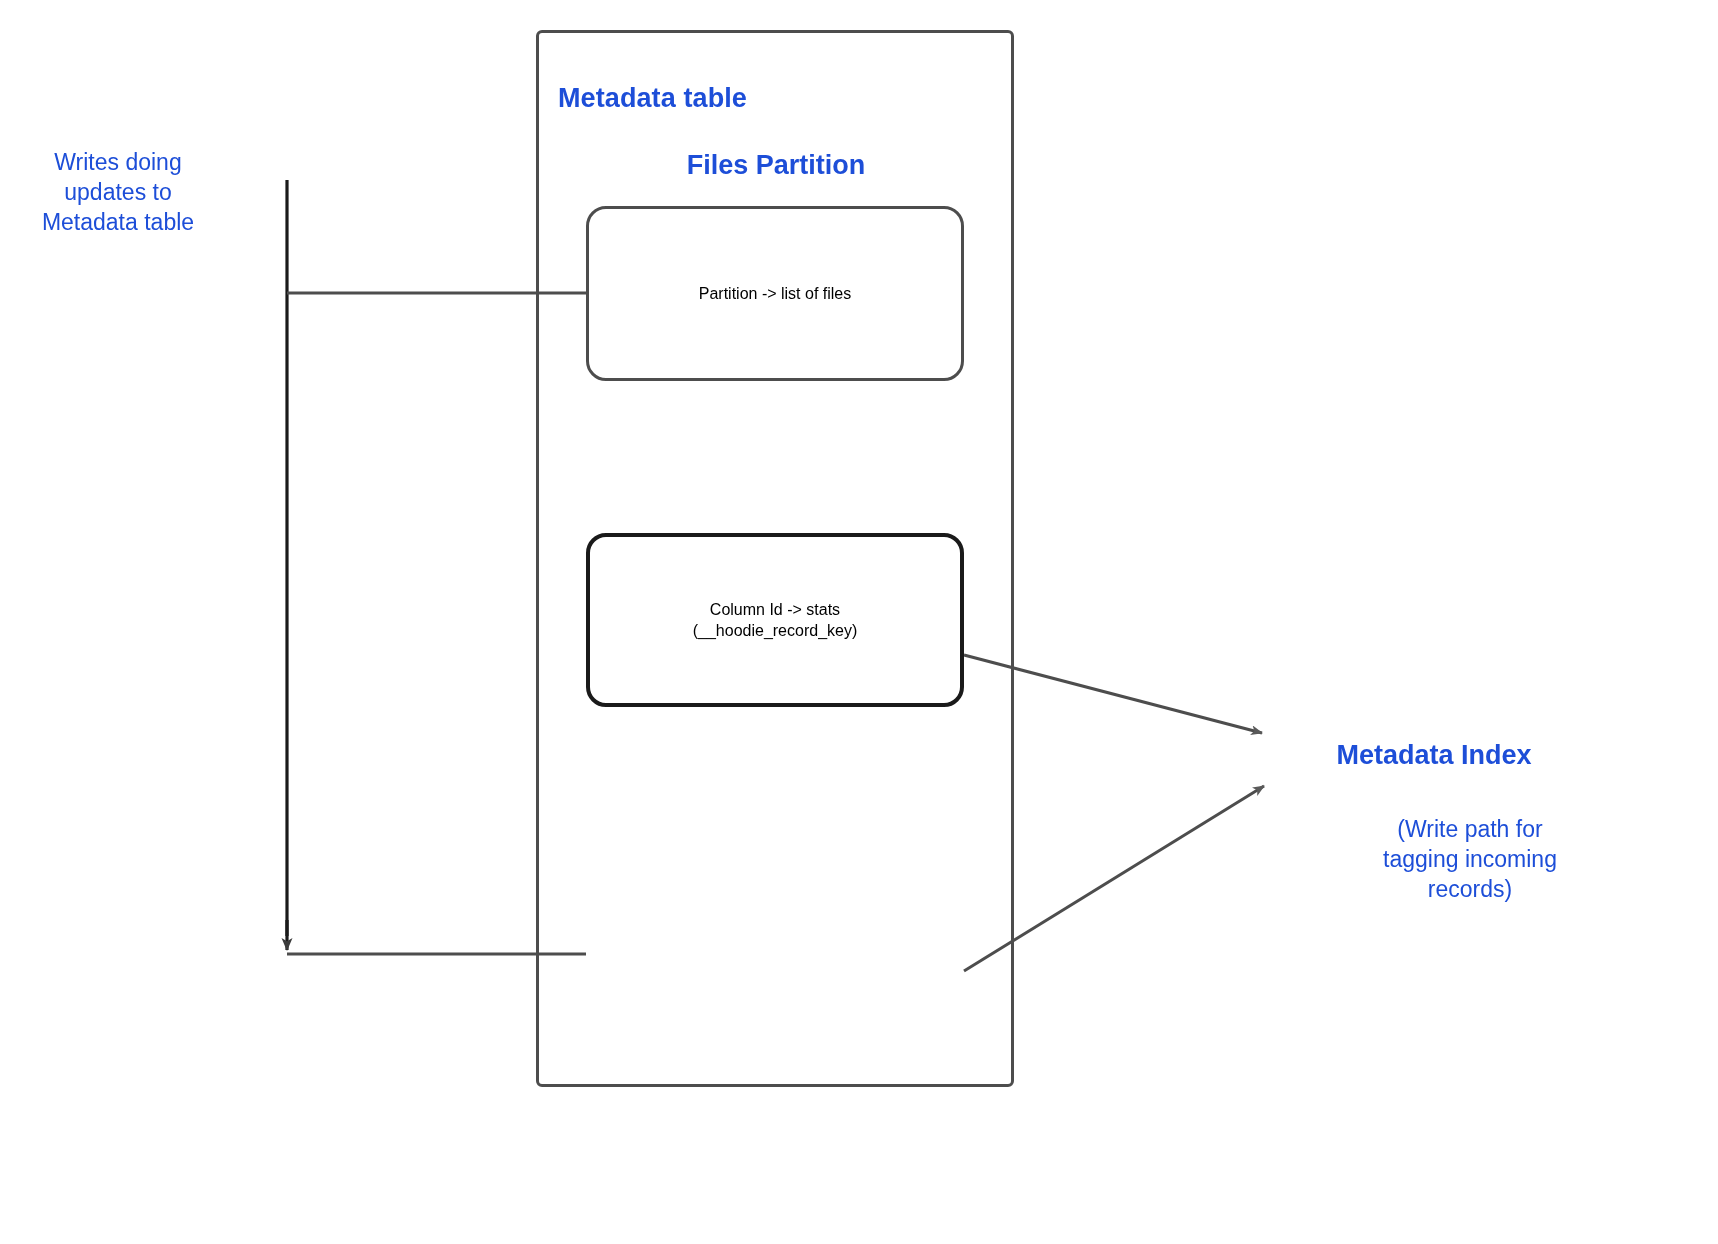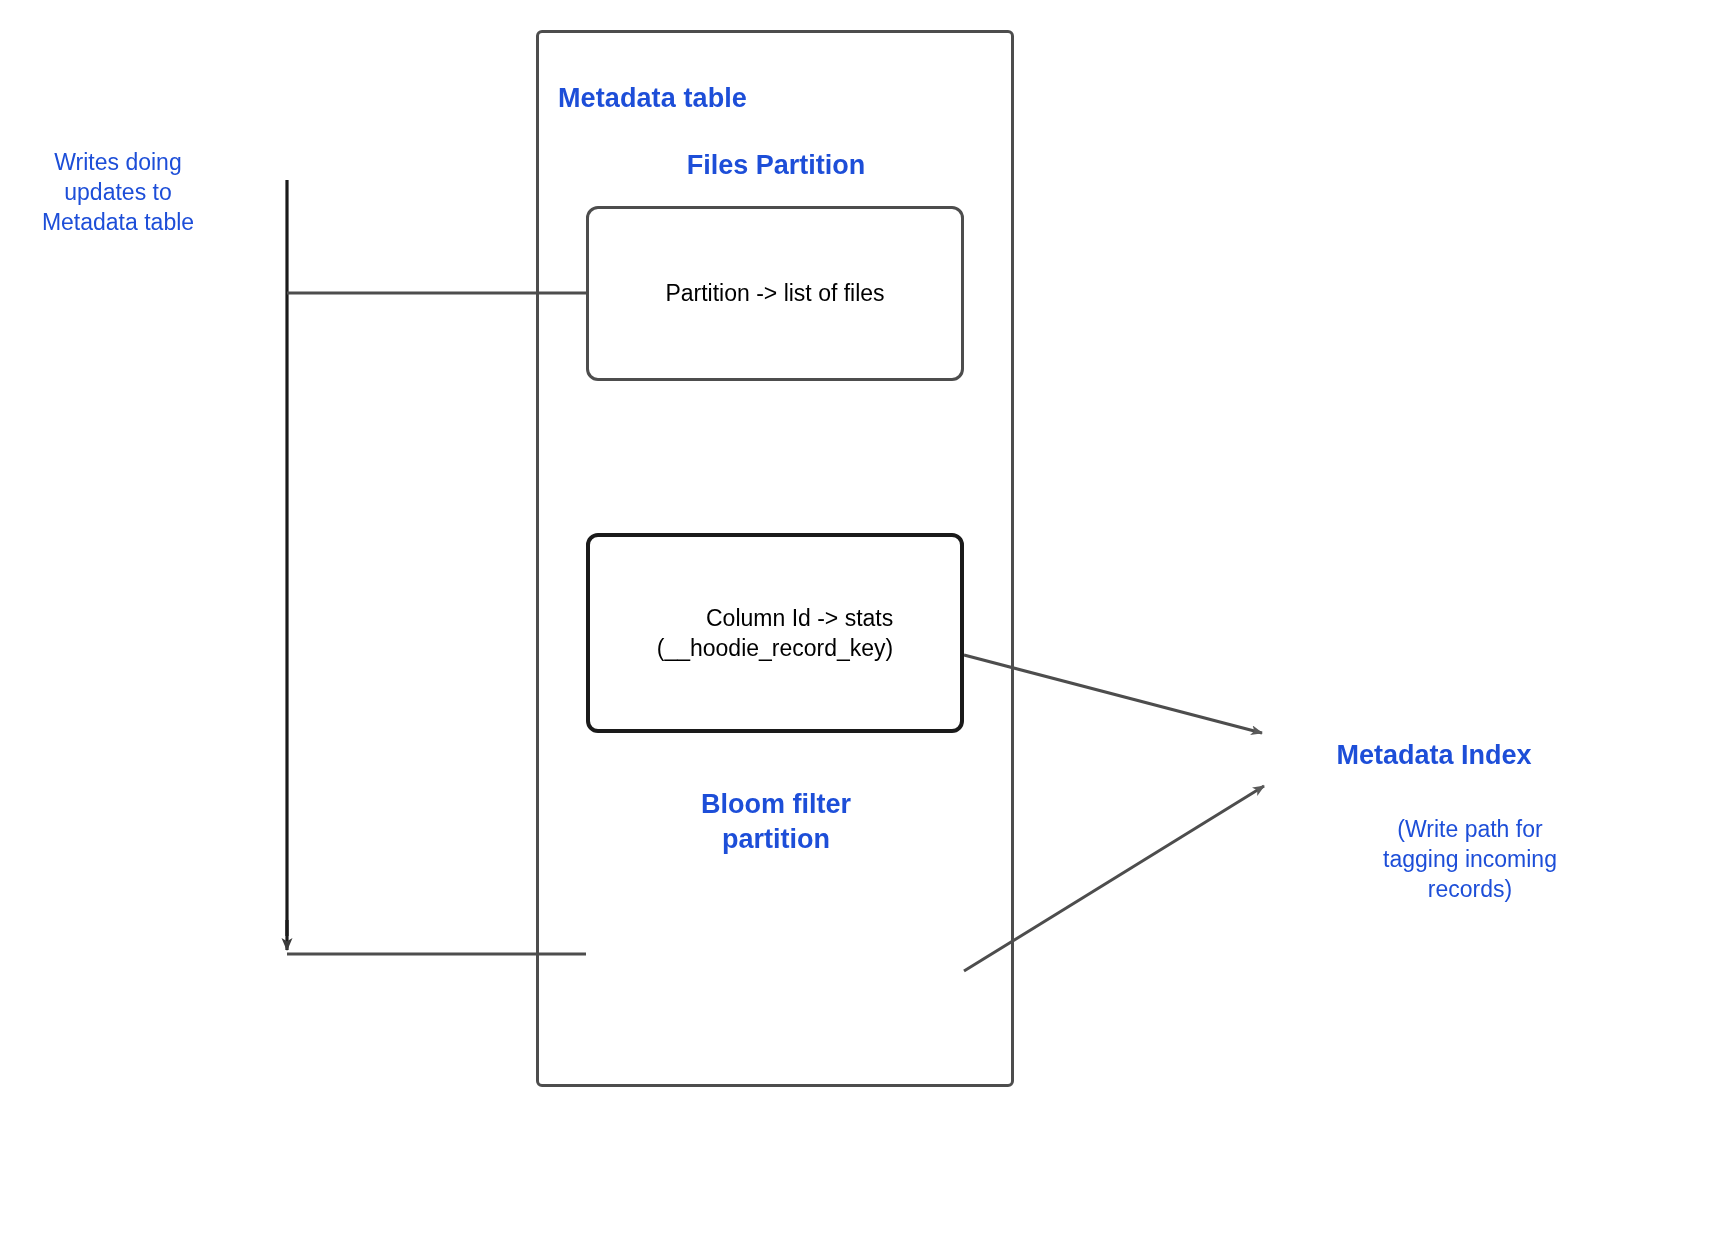--- a/index.html
+++ b/index.html
@@ -77,33 +77,32 @@
     left: 586px; top: 437px; width: 380px; font-size: 27px;
   }
   #bloom-filter-partition-title {
     left: 586px; top: 787px; width: 380px; font-size: 27px;
   }
 
   
   .pbox {
     position: absolute;
     border: 3px solid #4d4d4d;
-    border-radius: 12px;
+    border-radius: 20px;
     box-sizing: border-box;
     background: #ffffff;
-    font-size: 23px;
+    font-size: 16px;
   }
   #files-partition-box {
     left: 586px; top: 206px; width: 378px; height: 175px;
   }
   #column-stats-box {
-    left: 586px; top: 533px; width: 378px; height: 200px;
+    left: 586px; top: 533px; width: 378px; height: 174px;
     border-color: #1a1a1a;
     border-width: 4px;
-    text-align: right;
   }
   #bloom-filter-box {
     left: 586px; top: 880px; width: 378px; height: 173px;
   }
 
   
   #writes-label {
     left: 10px; top: 148px; width: 216px; font-size: 23px;
   }
   #metadata-index-title {
@@ -151,22 +150,20 @@
   <div id="metadata-table-title" class="txt">Metadata table</div>
 
   <div class="txt bold" id="files-partition-title">Files Partition</div>
 
   <div class="pbox boxlabel" id="files-partition-box">Partition -&gt; list of files</div>
 
 
   <div class="pbox boxlabel" id="column-stats-box">Column Id  -&gt; stats
 (__hoodie_record_key)</div>
 
-  <div class="txt bold" id="bloom-filter-partition-title">Bloom filter
-partition</div>
 
 
   <div class="txt bold" id="metadata-index-title">Metadata Index</div>
 
   <div class="txt" id="metadata-index-caption">(Write path for
 tagging incoming
 records)</div>
 
 </div>
 

